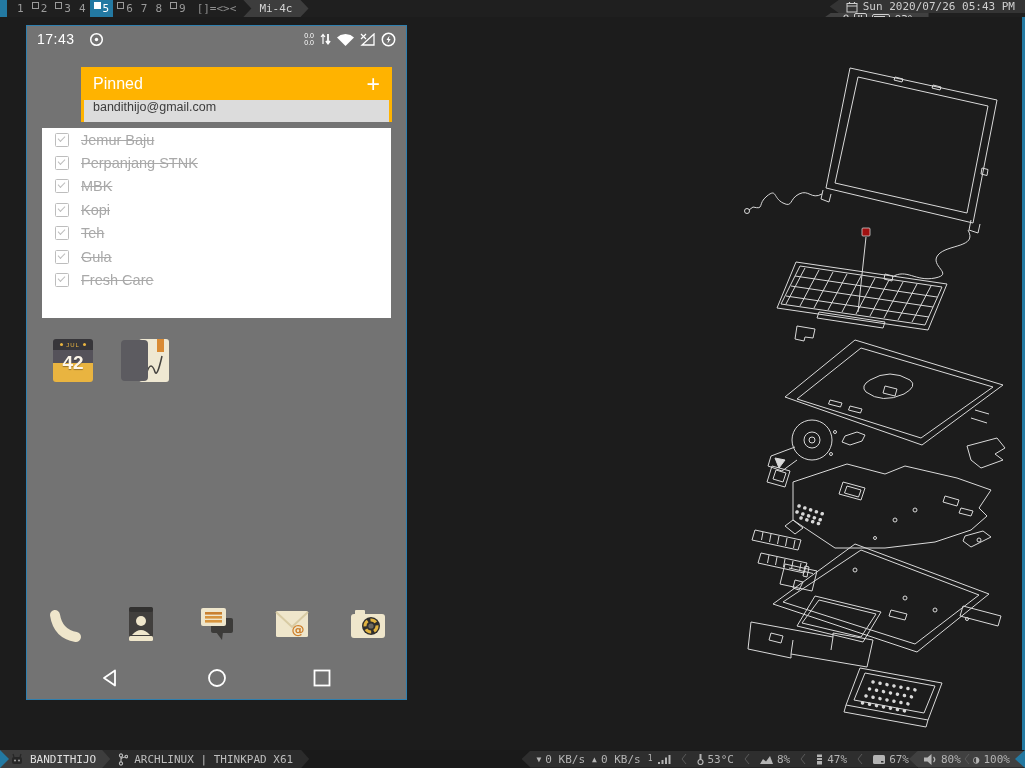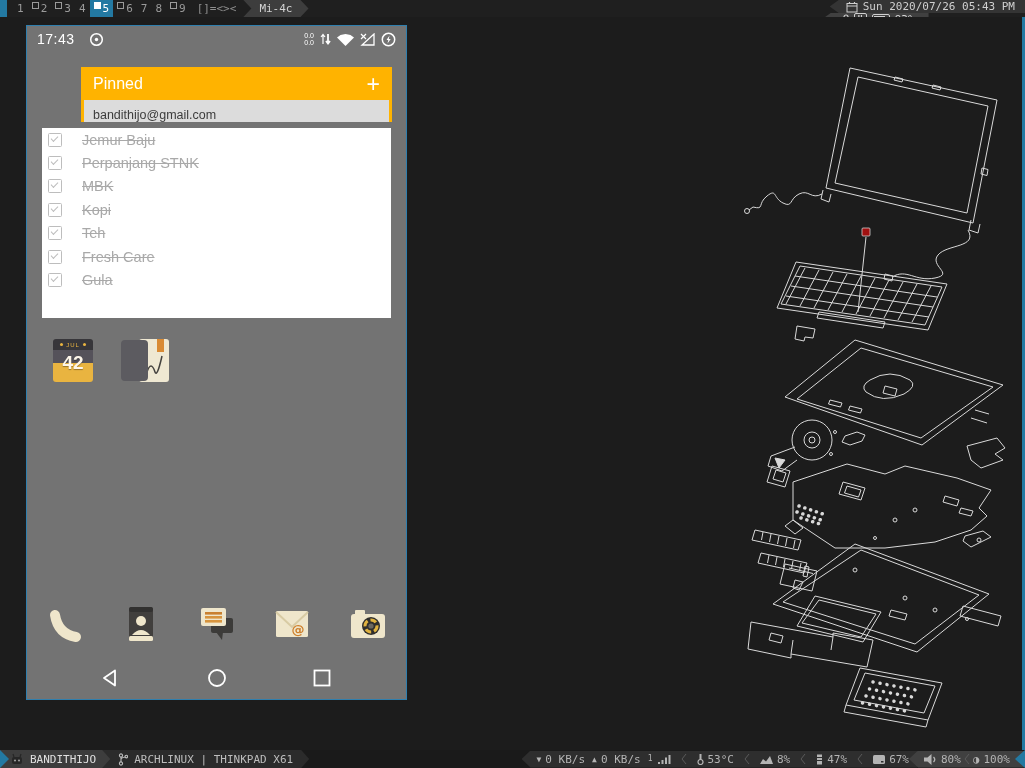--- a/index.html
+++ b/index.html
@@ -54,24 +54,24 @@
   .p-status{position:absolute;left:0;top:0;right:0;height:26px;display:flex;align-items:center;
             padding:0 10px;color:#fff;font-size:14px;}
   .p-status .time{letter-spacing:.5px;}
   .p-sticons{margin-left:auto;display:flex;align-items:center;gap:6px;}
   .netnum{display:flex;flex-direction:column;align-items:flex-end;font-size:7px;line-height:7.5px;color:#fff;}
   .widget{position:absolute;left:14px;right:14px;top:41px;padding-left:40px;}
   .w-head{height:33px;background:var(--amber);display:flex;align-items:center;padding:0 12px;}
   .w-title{color:#fff;font-size:16px;}
   .w-add{margin-left:auto;color:#fff;font-size:23px;font-weight:300;line-height:20px;}
   .w-account{height:22px;background:#dcdcdc;border-left:3px solid var(--amber);border-right:3px solid var(--amber);
-             display:flex;align-items:flex-end;padding-left:9px;color:#3c3c3c;font-size:12.5px;}
+             display:flex;align-items:flex-start;padding-left:9px;color:#3c3c3c;font-size:12.5px;}
   .todo-card{position:absolute;left:15px;right:15px;top:102px;height:190px;background:#fff;overflow:hidden;}
   .t-title{padding:8px 12px 5px;font-size:16.5px;color:#1f1f1f;}
-  .t-item{display:flex;align-items:center;gap:20px;padding-left:6px;height:23.4px;text-align:center;}
+  .t-item{display:flex;align-items:center;gap:12px;padding-left:13px;height:23.4px;text-align:center;}
   .chk{position:relative;width:12px;height:12px;border:1.6px solid #bdbdbd;border-radius:1.5px;flex:none;}
   .chk::after{content:"";position:absolute;left:1.5px;top:2px;width:6px;height:3px;
               border-left:1.8px solid #bdbdbd;border-bottom:1.8px solid #bdbdbd;transform:rotate(-45deg);}
   .t-label{font-size:14.5px;color:#a9a9a9;text-decoration:line-through;}
   
   .cal-icon{position:absolute;left:26px;top:313px;width:40px;height:43px;border-radius:3px;overflow:hidden;}
   .cal-top{height:11px;background:#37363a;display:flex;align-items:center;justify-content:center;gap:3px;}
   .cal-dot{width:3px;height:3px;border-radius:50%;background:#e9b440;}
   .cal-mon{font-size:6px;color:#e9b440;letter-spacing:1px;}
   .cal-mid{height:13px;background:#55525a;}
@@ -300,25 +300,25 @@
         <div class="t-item">
             <span class="chk"></span>
             <span class="t-label">Kopi</span>
           </div>
         <div class="t-item">
             <span class="chk"></span>
             <span class="t-label">Teh</span>
           </div>
         <div class="t-item">
             <span class="chk"></span>
+            <span class="t-label">Gula</span>
+          </div>
+        <div class="t-item">
+            <span class="chk"></span>
             <span class="t-label">Fresh Care</span>
-          </div>
-        <div class="t-item">
-            <span class="chk"></span>
-            <span class="t-label">Gula</span>
           </div>
       </div>
 
       <div class="cal-icon">
         <div class="cal-top">
             <span class="cal-dot"></span>
             <span class="cal-mon">JUL</span>
             <span class="cal-dot"></span>
           </div>
         <div class="cal-mid"></div>

